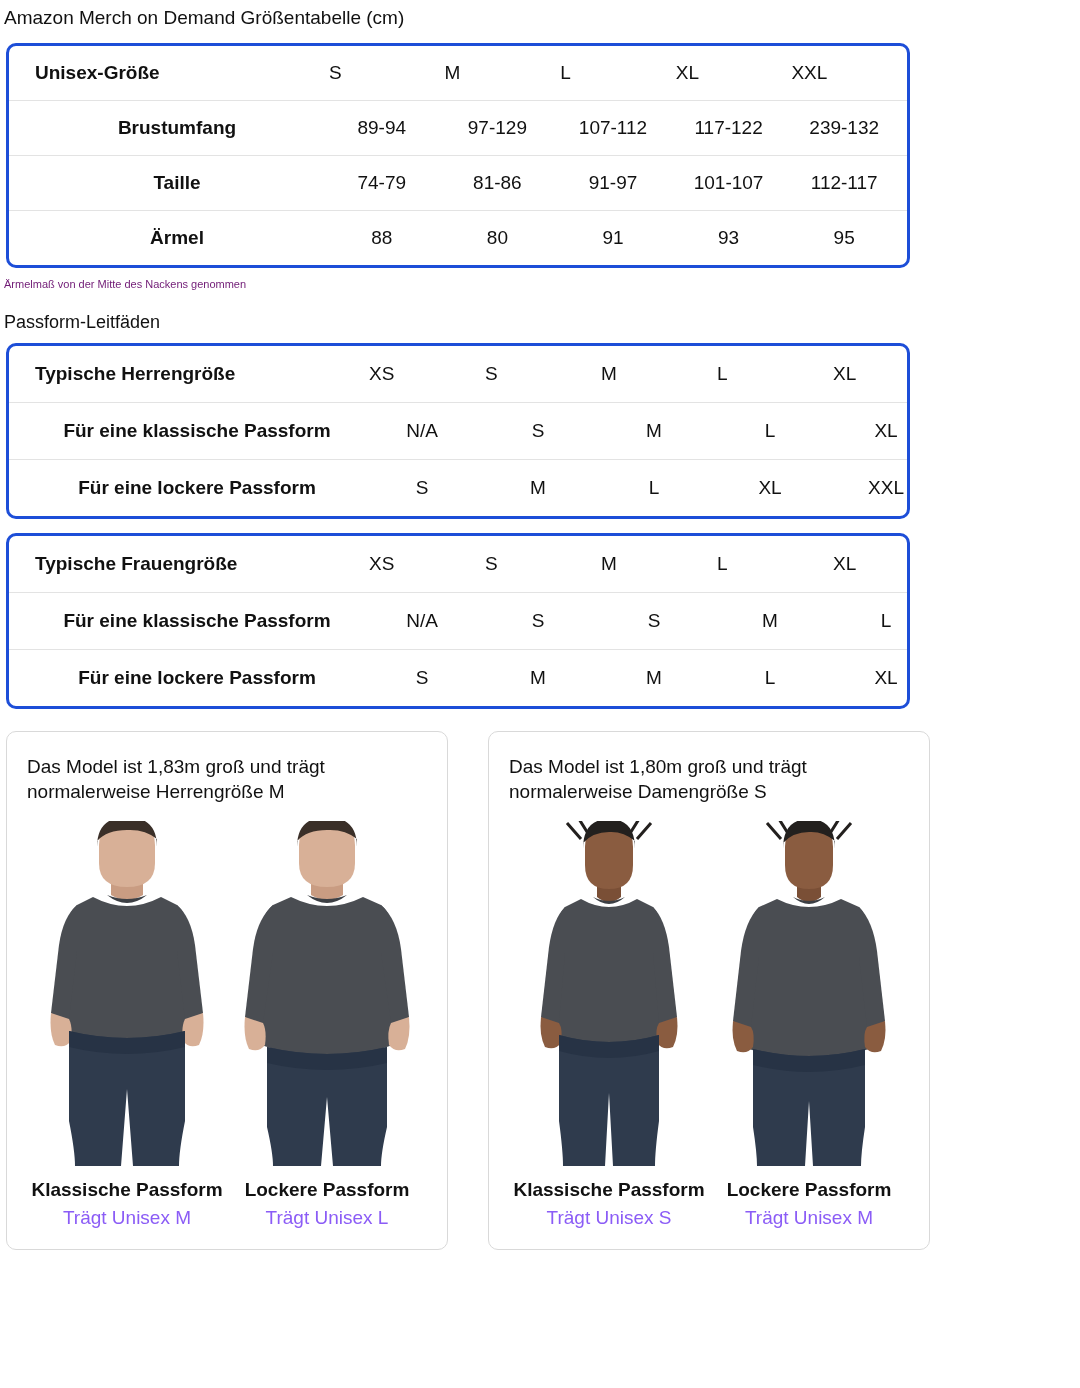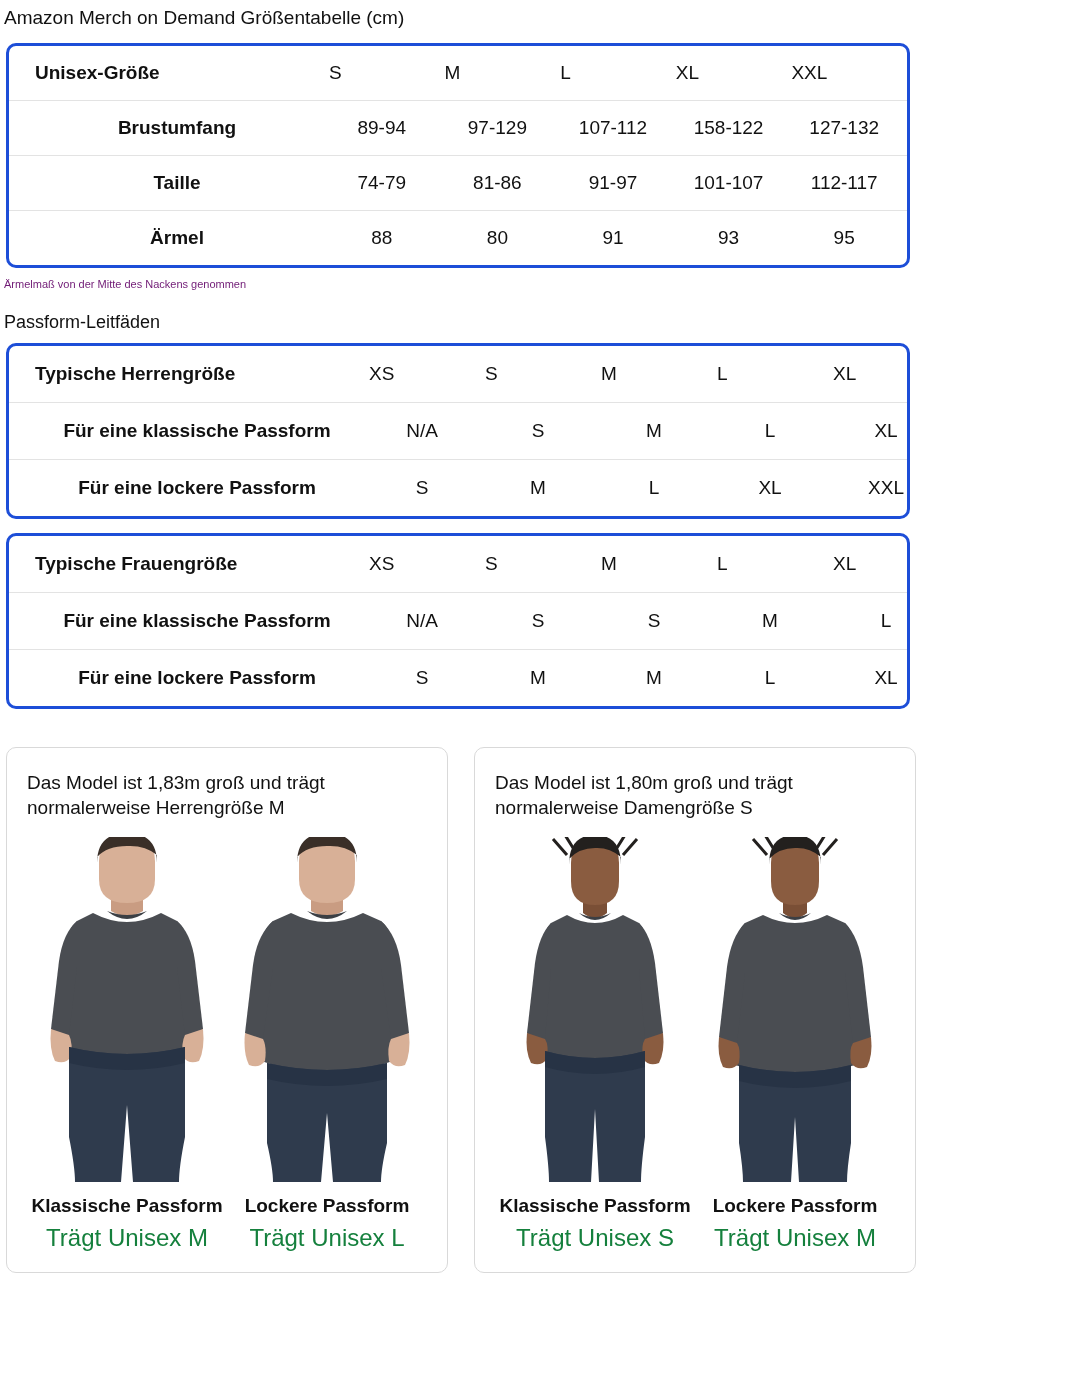--- a/index.html
+++ b/index.html
@@ -77,22 +77,22 @@
     width: 360px;
   }
   .fit-table td.val { width: 116px; }
   .fit-table td, .fit-table th { padding-top: 17px; padding-bottom: 17px; }
 
   .gap-sm { height: 14px; }
 
   
   .cards {
     display: flex;
-    gap: 26px;
-    margin: 38px 6px 0 6px;
+    gap: 40px;
+    margin: 22px 6px 0 6px;
   }
   .card {
     border: 1px solid #d9d9d9;
     border-radius: 10px;
     flex: 1 1 0;
     padding: 22px 20px 16px 20px;
     display: flex;
     flex-direction: column;
   }
   .card-caption {
@@ -123,22 +123,22 @@
     width: 50%;
     text-align: center;
   }
   .fig-label .l1 {
     font-size: 19px;
     font-weight: bold;
     color: #111;
     line-height: 1.5;
   }
   .fig-label .l2 {
-    font-size: 24px;
-    color: #15803d;
+    font-size: 19px;
+    color: #8b5cf6;
     line-height: 1.5;
   }
 
   
   svg.person { display: block; }
 </style>
 </head>
 <body>
 
 <div class="page">
@@ -154,22 +154,22 @@
         <th class="val">M</th>
         <th class="val">L</th>
         <th class="val">XL</th>
         <th class="val">XXL</th>
       </tr>
       <tr>
         <td class="rowhead">Brustumfang</td>
         <td class="val">89-94</td>
         <td class="val">97-129</td>
         <td class="val">107-112</td>
-        <td class="val">158-122</td>
-        <td class="val">127-132</td>
+        <td class="val">117-122</td>
+        <td class="val">239-132</td>
       </tr>
       <tr>
         <td class="rowhead">Taille</td>
         <td class="val">74-79</td>
         <td class="val">81-86</td>
         <td class="val">91-97</td>
         <td class="val">101-107</td>
         <td class="val">112-117</td>
       </tr>
       <tr>

